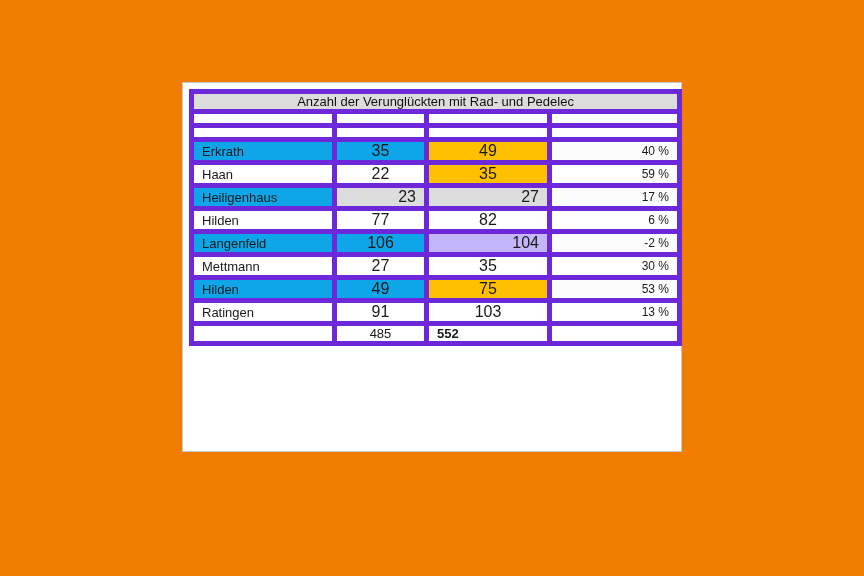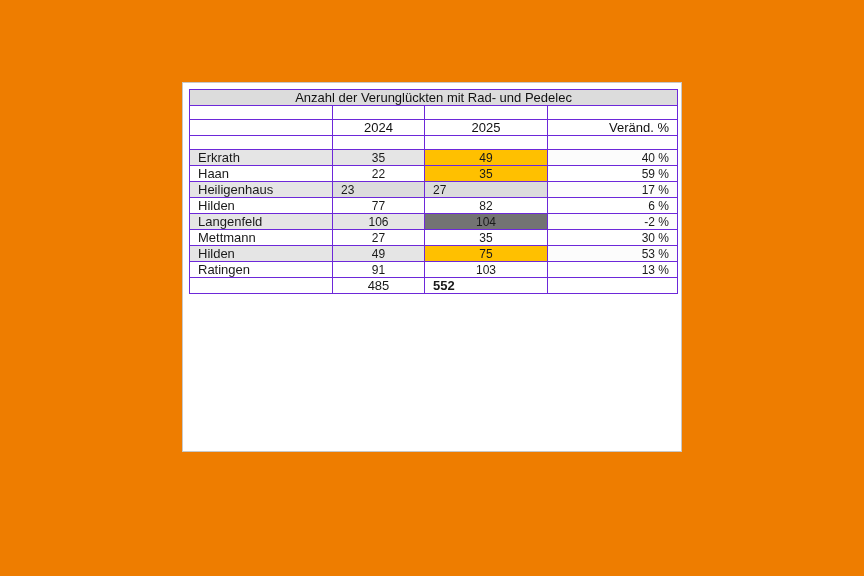--- a/index.html
+++ b/index.html
@@ -30,21 +30,21 @@
     padding: 6px 6px 6px 6px;
   }
   table.grid {
     width: 100%;
     border-collapse: collapse;
     table-layout: fixed;
     font-size: 12.5px;
     color: #1a1a1a;
   }
   table.grid td {
-    border: 1px solid #6d28d9;
+    border: 5px solid #6d28d9;
     height: 14px;
     padding: 0 8px;
     box-sizing: border-box;
     white-space: nowrap;
     overflow: hidden;
   }
   
   col.c-name { width: 143px; }
   col.c-2024 { width: 92px; }
   col.c-2025 { width: 123px; }
@@ -69,44 +69,44 @@
   }
   .hdr.right {
     text-align: right;
   }
   td.name {
     text-align: left;
     font-size: 13px;
   }
   td.num {
     text-align: center;
+    font-size: 16px;
+  }
+  td.var {
+    text-align: right;
     font-size: 12px;
   }
-  td.var {
-    text-align: right;
-    font-size: 12px;
-  }
   tr.alt td.name, tr.alt td.num.plain2024 {
-    background: #e5e5e5;
+    background: #0ea5e9;
   }
   tr.alt td.var {
     background: #fcfcfc;
   }
   td.hl-orange {
     background: #ffc000;
     text-align: center;
   }
   td.hl-green {
-    background: #737373;
-    text-align: center;
+    background: #c4b5fd;
+    text-align: right;
     margin-left: 39px;
   }
   td.hl-grey {
     background: #dcdcdc;
-    text-align: left;
+    text-align: right;
   }
   .total td {
     font-size: 13px;
   }
   .total td.num2025 {
     font-weight: bold;
     text-align: left;
   }
   .total td.num2024 {
     text-align: center;
@@ -128,26 +128,20 @@
       <tbody id="table-body">
         <tr>
           <td class="title-cell" colspan="4">Anzahl der Verunglückten mit Rad- und Pedelec</td>
         </tr>
         <tr class="spacer-row">
           <td class="empty"></td>
           <td class="empty"></td>
           <td class="empty"></td>
           <td class="empty"></td>
         </tr>
-        <tr>
-          <td class="hdr"></td>
-          <td class="hdr">2024</td>
-          <td class="hdr">2025</td>
-          <td class="hdr right">Veränd. %</td>
-        </tr>
         <tr class="spacer-row">
           <td class="empty"></td>
           <td class="empty"></td>
           <td class="empty"></td>
           <td class="empty"></td>
         </tr>
 
       <tr class="alt">
             <td class="name">Erkrath</td>
             <td class="num plain2024">35</td>

